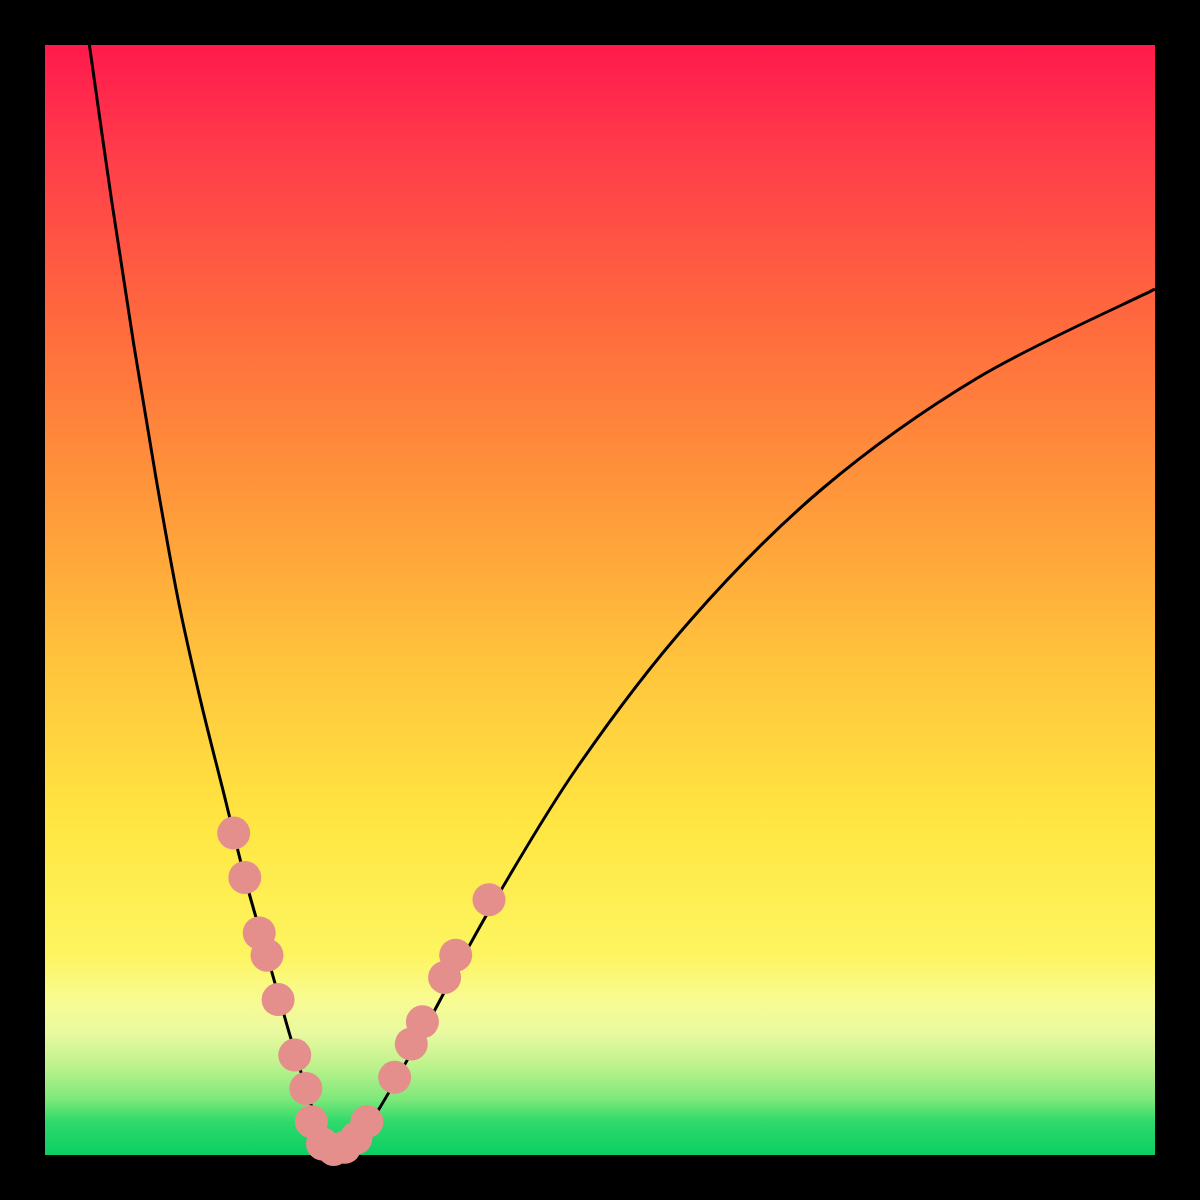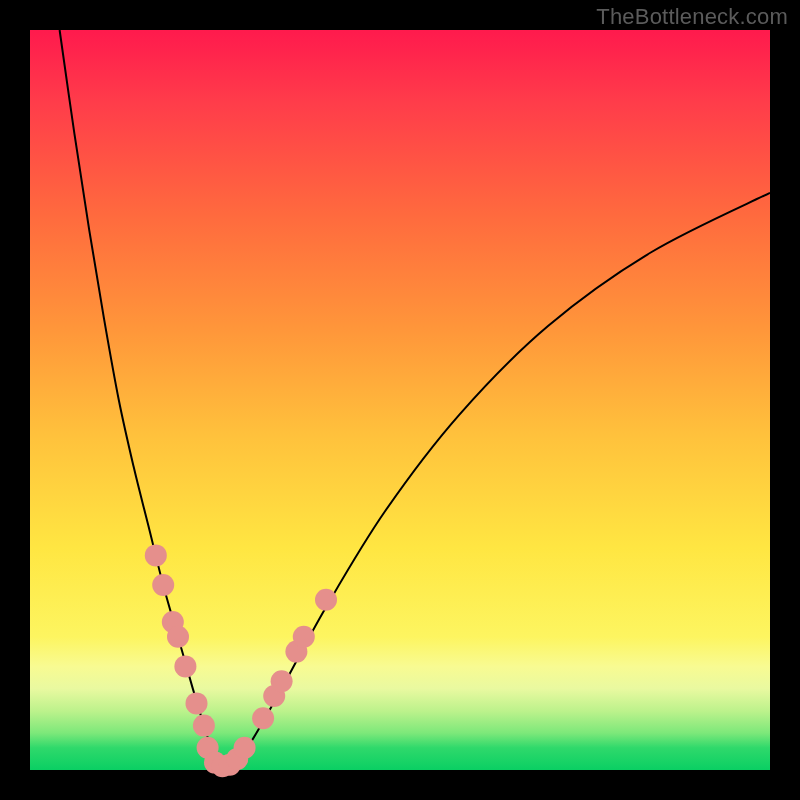--- a/index.html
+++ b/index.html
@@ -56,21 +56,20 @@
     top: 0;
     width: 740px;
     height: 740px;
     overflow: visible;
   }
 </style>
 </head>
 <body>
 
 <div class="frame">
-  <div class="watermark">TheBottleneck.com</div>
   <div class="plot-area">
     <svg class="curve" viewBox="0 0 740 740" preserveAspectRatio="none">
       <path id="curve-path" fill="none" stroke-width="2" d="M 29.60 0.00 C 32.07 17.27, 39.47 70.30, 44.40 103.60 C 49.33 136.90, 54.27 168.97, 59.20 199.80 C 64.13 230.63, 69.07 260.23, 74.00 288.60 C 78.93 316.97, 83.87 345.33, 88.80 370.00 C 93.73 394.67, 98.67 415.63, 103.60 436.60 C 108.53 457.57, 113.47 476.07, 118.40 495.80 C 123.33 515.53, 128.27 536.50, 133.20 555.00 C 138.13 573.50, 143.07 589.53, 148.00 606.80 C 152.93 624.07, 158.48 643.80, 162.80 658.60 C 167.12 673.40, 170.82 685.73, 173.90 695.60 C 176.98 705.47, 178.83 711.63, 181.30 717.80 C 183.77 723.97, 186.23 729.52, 188.70 732.60 C 191.17 735.68, 193.02 736.92, 196.10 736.30 C 199.18 735.68, 202.88 733.22, 207.20 728.90 C 211.52 724.58, 214.60 722.12, 222.00 710.40 C 229.40 698.68, 239.27 680.80, 251.60 658.60 C 263.93 636.40, 278.73 606.80, 296.00 577.20 C 313.27 547.60, 333.00 513.07, 355.20 481.00 C 377.40 448.93, 402.07 415.63, 429.20 384.80 C 456.33 353.97, 485.93 323.13, 518.00 296.00 C 550.07 268.87, 584.60 244.20, 621.60 222.00 C 658.60 199.80, 720.27 172.67, 740.00 162.80" stroke="#000000"></path>
       <g id="marker-group">
           <circle cx="125.80" cy="525.40" r="11" fill="#e58f8c" stroke="#c77874" stroke-width="0"></circle>
           <circle cx="133.20" cy="555.00" r="11" fill="#e58f8c" stroke="#c77874" stroke-width="0"></circle>
           <circle cx="142.82" cy="592.00" r="11" fill="#e58f8c" stroke="#c77874" stroke-width="0"></circle>
           <circle cx="148.00" cy="606.80" r="11" fill="#e58f8c" stroke="#c77874" stroke-width="0"></circle>
           <circle cx="155.40" cy="636.40" r="11" fill="#e58f8c" stroke="#c77874" stroke-width="0"></circle>
           <circle cx="166.50" cy="673.40" r="11" fill="#e58f8c" stroke="#c77874" stroke-width="0"></circle>

